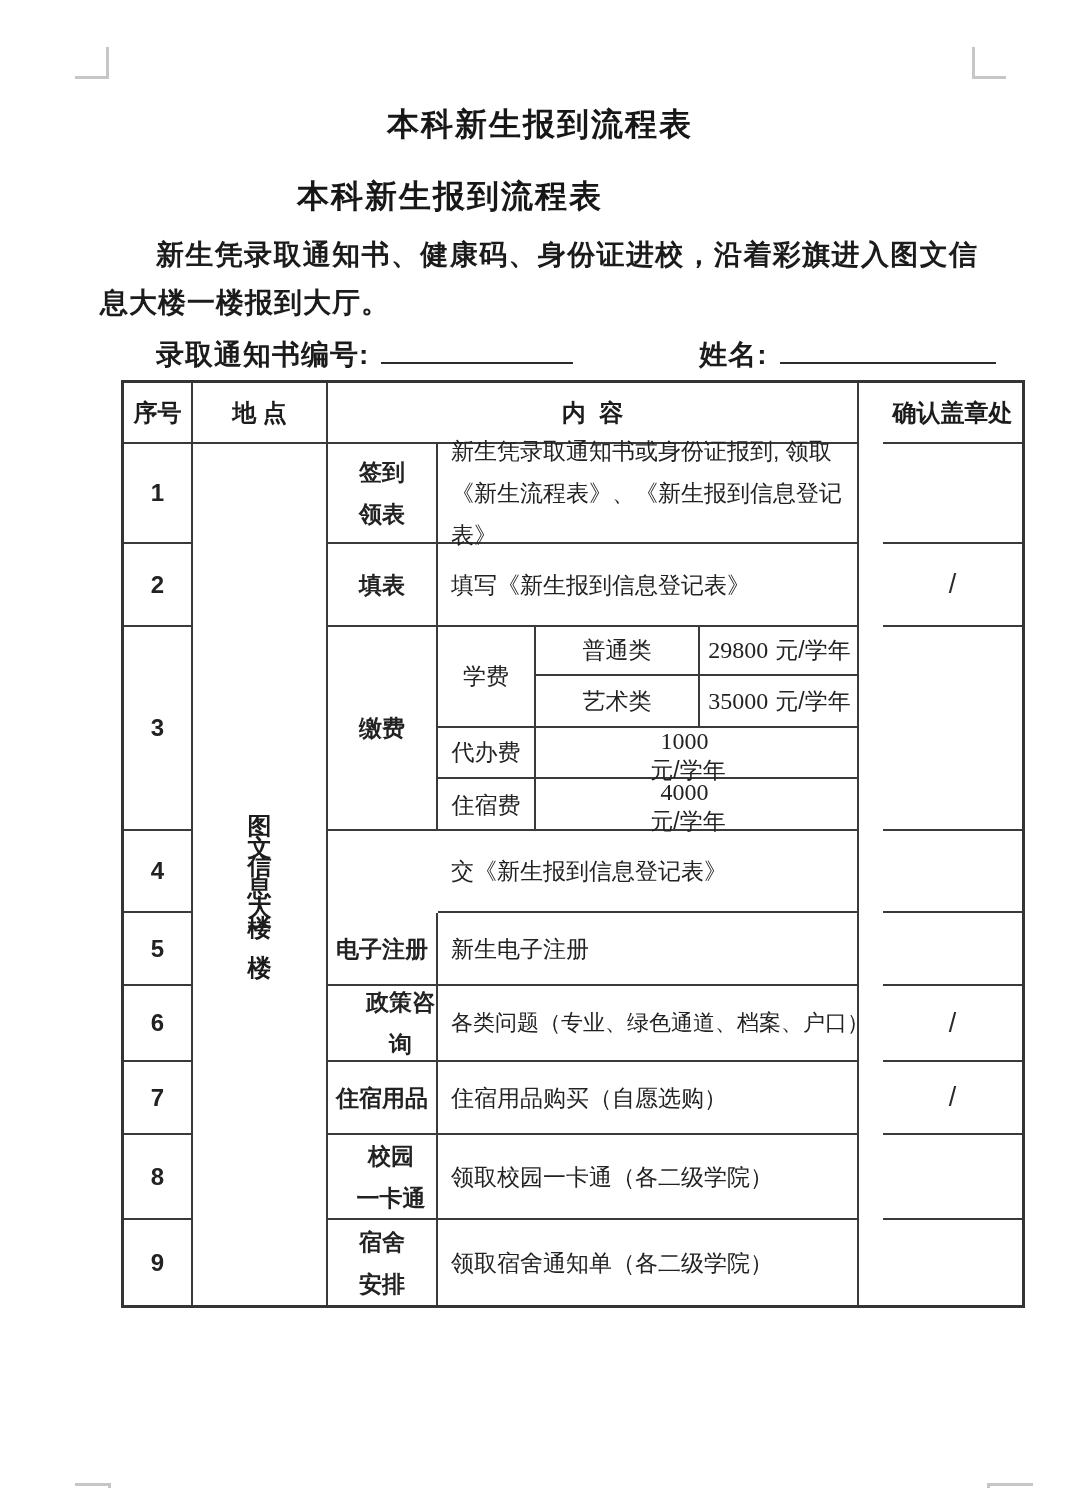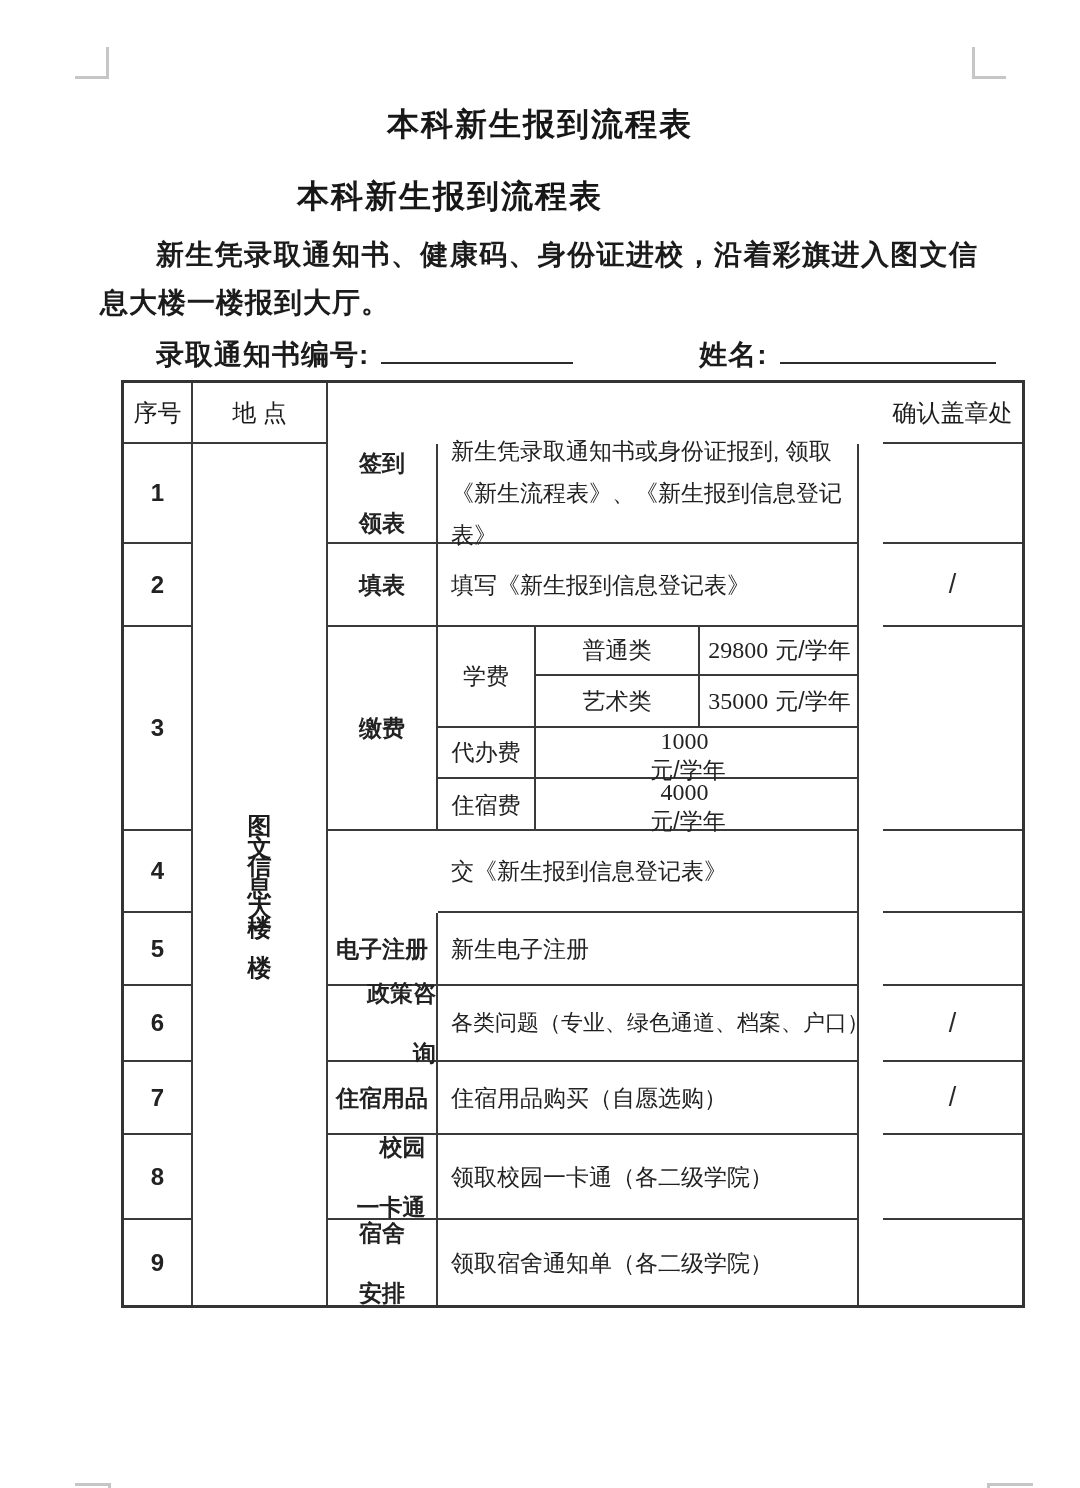--- a/index.html
+++ b/index.html
@@ -49,23 +49,23 @@
     border:3px solid #343434;background:#fff;
     font-size:23px;color:#222;box-sizing:content-box;
   }
   .cell{
     border-right:2px solid #3a3a3a;border-bottom:2px solid #3a3a3a;
     display:flex;align-items:center;justify-content:center;
     box-sizing:border-box;min-width:0;min-height:0;
   }
   .cell.cr{border-right:none;margin-left:24px;}
   .cell.cb{border-bottom:none;}
-  .hdr{font-weight:400;white-space:pre;font-size:24px;color:#1c1c1c;}
+  .hdr{font-weight:700;white-space:pre;font-size:24px;color:#1c1c1c;}
   .seq{font-weight:700;font-size:24px;}
-  .action{font-weight:700;text-align:right;white-space:pre-line;line-height:60px;}
+  .action{font-weight:700;text-align:center;white-space:pre-line;line-height:42px;}
   .desc{justify-content:flex-start;padding:4px 8px 4px 13px;line-height:42px;font-weight:500;}
   .desc.one{white-space:nowrap;}
   .stamp{font-weight:400;font-size:27px;color:#2a2a2a;}
   .loc{border-bottom:none;}
   .loc-text{
     writing-mode:vertical-rl;text-orientation:upright;
     font-size:24px;font-weight:700;letter-spacing:20px;line-height:1;
     color:#1c1c1c;
   }
   
@@ -99,20 +99,21 @@
 <p class="intro">新生凭录取通知书、健康码、身份证进校，沿着彩旗进入图文信息大楼一楼报到大厅。</p>
 
 <div class="form-line">
   <span style="display:inline-block;width:56px;"></span><span class="lbl">录取通知书编号:</span><span class="blank b1"></span><span class="gap-mid"></span><span class="lbl">姓名:</span><span class="blank b2"></span>
 </div>
 
 <div class="reg-table">
 
   <div class="cell hdr" style="grid-column:1;grid-row:1;">序号</div>
   <div class="cell hdr" style="grid-column:2;grid-row:1;">地 点</div>
+  <div class="cell hdr" style="grid-column:3 / span 2;grid-row:1;">内  容</div>
   <div class="cell hdr cr" style="grid-column:5;grid-row:1;">确认盖章处</div>
 
   <div class="cell loc cb" style="grid-column:2;grid-row:2 / span 9;">
     <span class="loc-text">图文信息大楼一楼</span>
   </div>
 
   <div class="cell seq" style="grid-column:1;grid-row:2;">1</div>
   <div class="cell action" style="grid-column:3;grid-row:2;">签到
 领表</div>
   <div class="cell desc" style="grid-column:4;grid-row:2;">新生凭录取通知书或身份证报到, 领取《新生流程表》、《新生报到信息登记表》</div>

